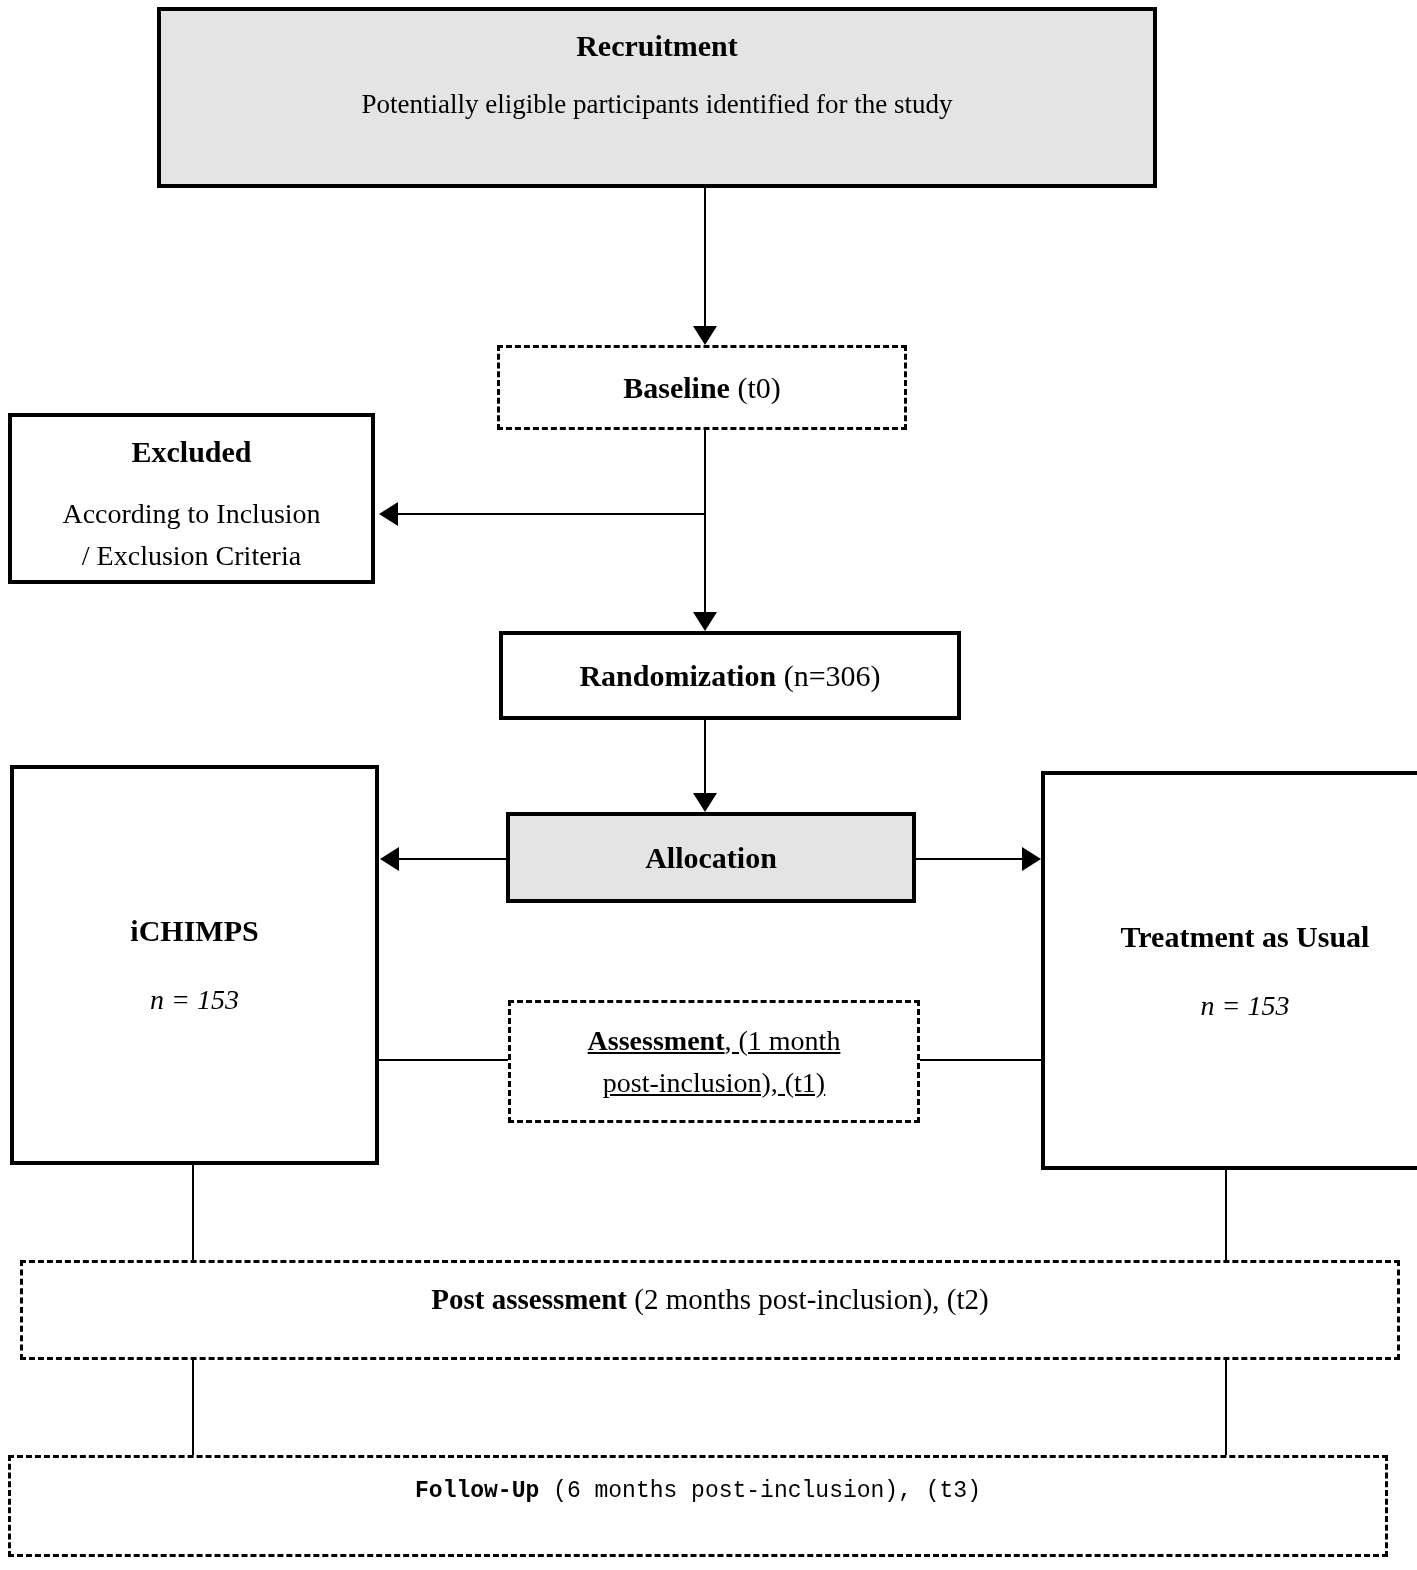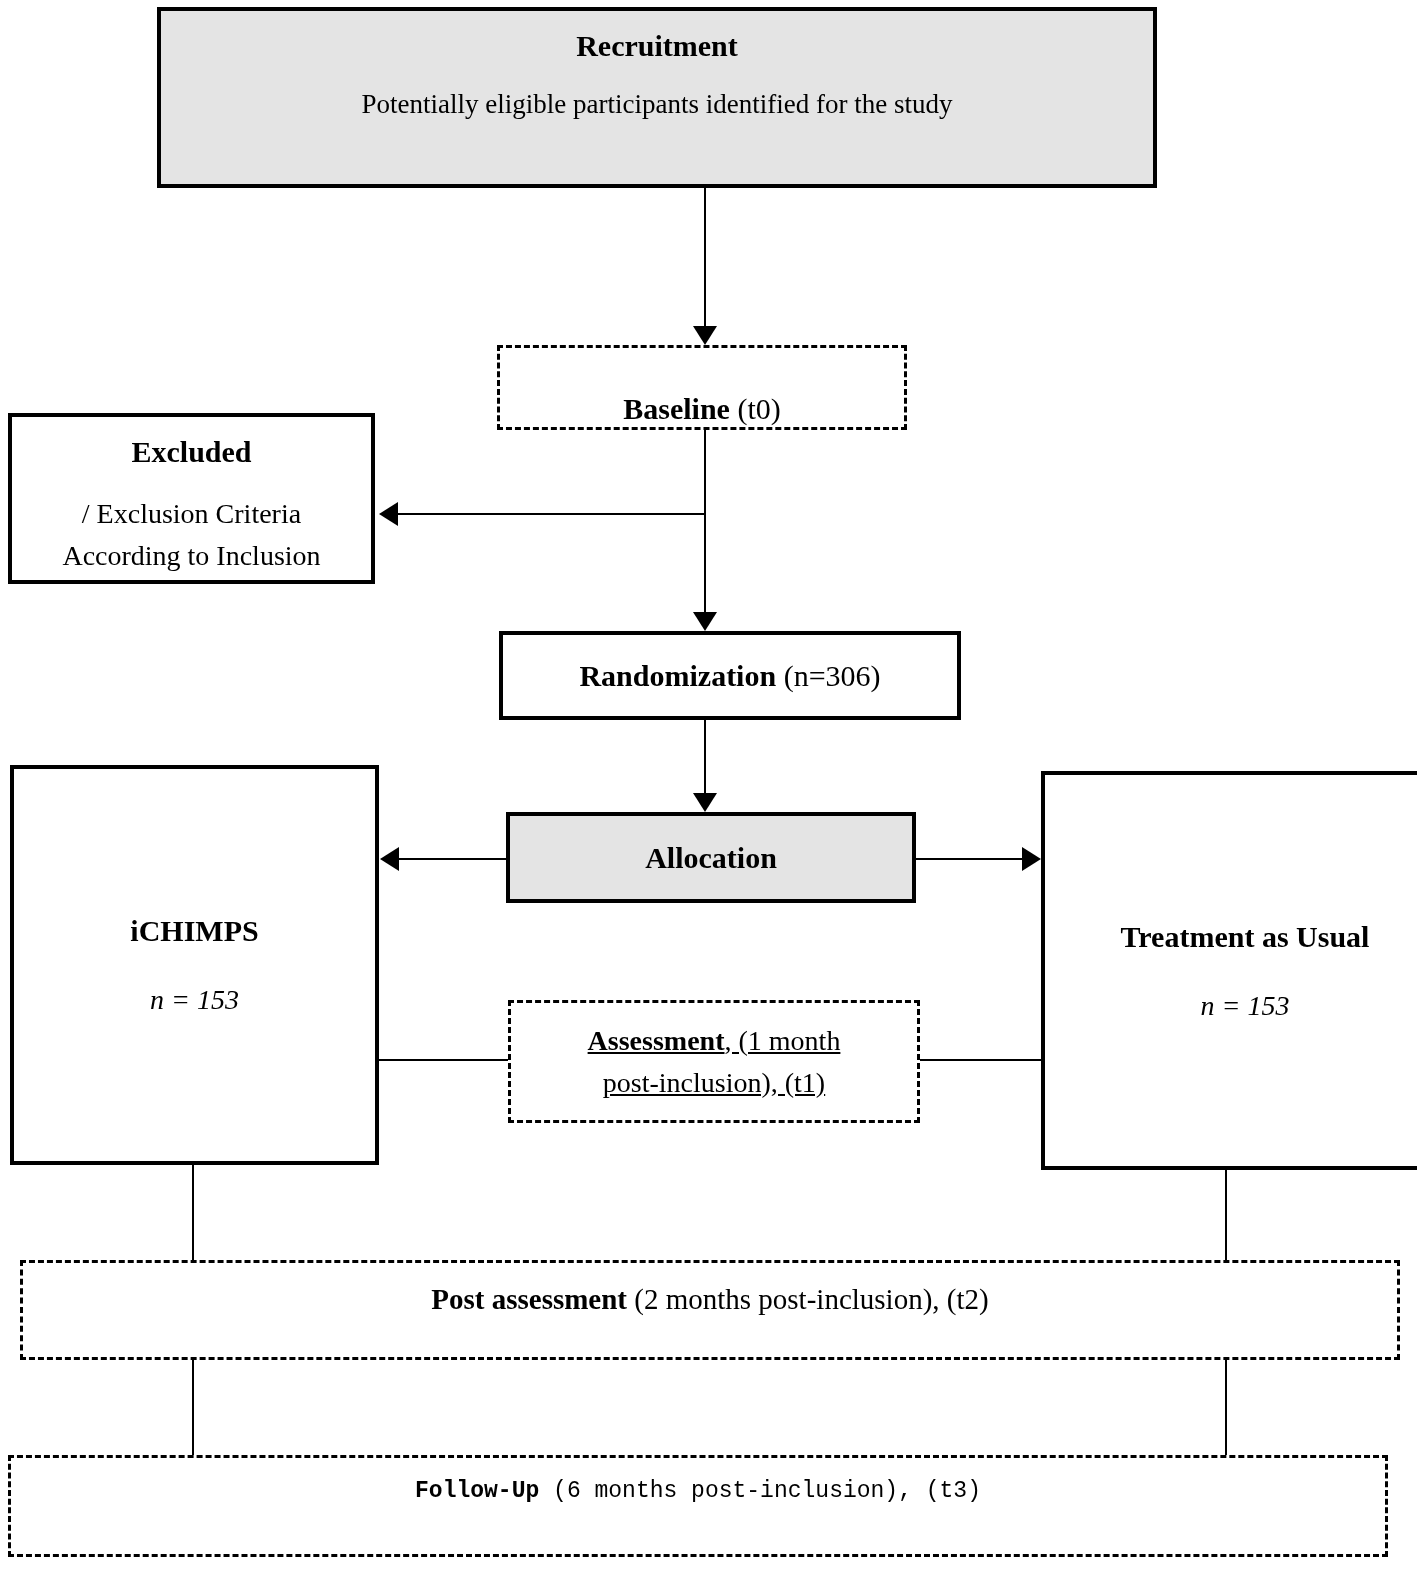--- a/index.html
+++ b/index.html
@@ -31,21 +31,21 @@
   .gray{background:var(--box-fill);}
   .flexc{display:flex;flex-direction:column;align-items:center;justify-content:center;}
   .node-text{font-size:30px;line-height:1.25;}
   .b{font-weight:bold;}
 
   
   #recruitment{left:157px;top:7px;width:1000px;height:181px;padding-top:18px;}
   #recruitment .title{font-size:30px;}
   #recruitment .sub{font-size:27px;margin-top:26px;}
 
-  #baseline{left:497px;top:345px;width:410px;height:85px;justify-content:flex-end;}
+  #baseline{left:497px;top:345px;width:410px;height:85px;}
 
   #excluded{left:8px;top:413px;width:367px;height:171px;padding-top:18px;}
   #excluded .title{font-size:30px;}
   #excluded .body{font-size:28px;margin-top:24px;line-height:1.5;}
 
   #randomization{left:499px;top:631px;width:462px;height:89px;}
 
   #allocation{left:506px;top:812px;width:410px;height:91px;}
 
   #ichimps{left:10px;top:765px;width:369px;height:400px;gap:36px;}
@@ -85,22 +85,22 @@
   </div>
 
   <div class="vline" style="left:704px;top:430px;height:183px"></div>
   <div class="arrow down" style="left:693px;top:612px"></div>
   <div class="hline" style="left:397px;top:513px;width:309px"></div>
   <div class="arrow left" style="left:379px;top:502px"></div>
 
   <div class="box solid" id="excluded">
     <div class="title b">Excluded</div>
     <div class="body">
+      <div>According to Inclusion</div>
       <div>/ Exclusion Criteria</div>
-      <div>According to Inclusion</div>
     </div>
   </div>
 
   <div class="box solid flexc node-text" id="randomization">
     <div><span class="b">Randomization</span><span> (n=306)</span></div>
   </div>
 
   <div class="vline" style="left:704px;top:720px;height:74px"></div>
   <div class="arrow down" style="left:693px;top:793px"></div>
 

